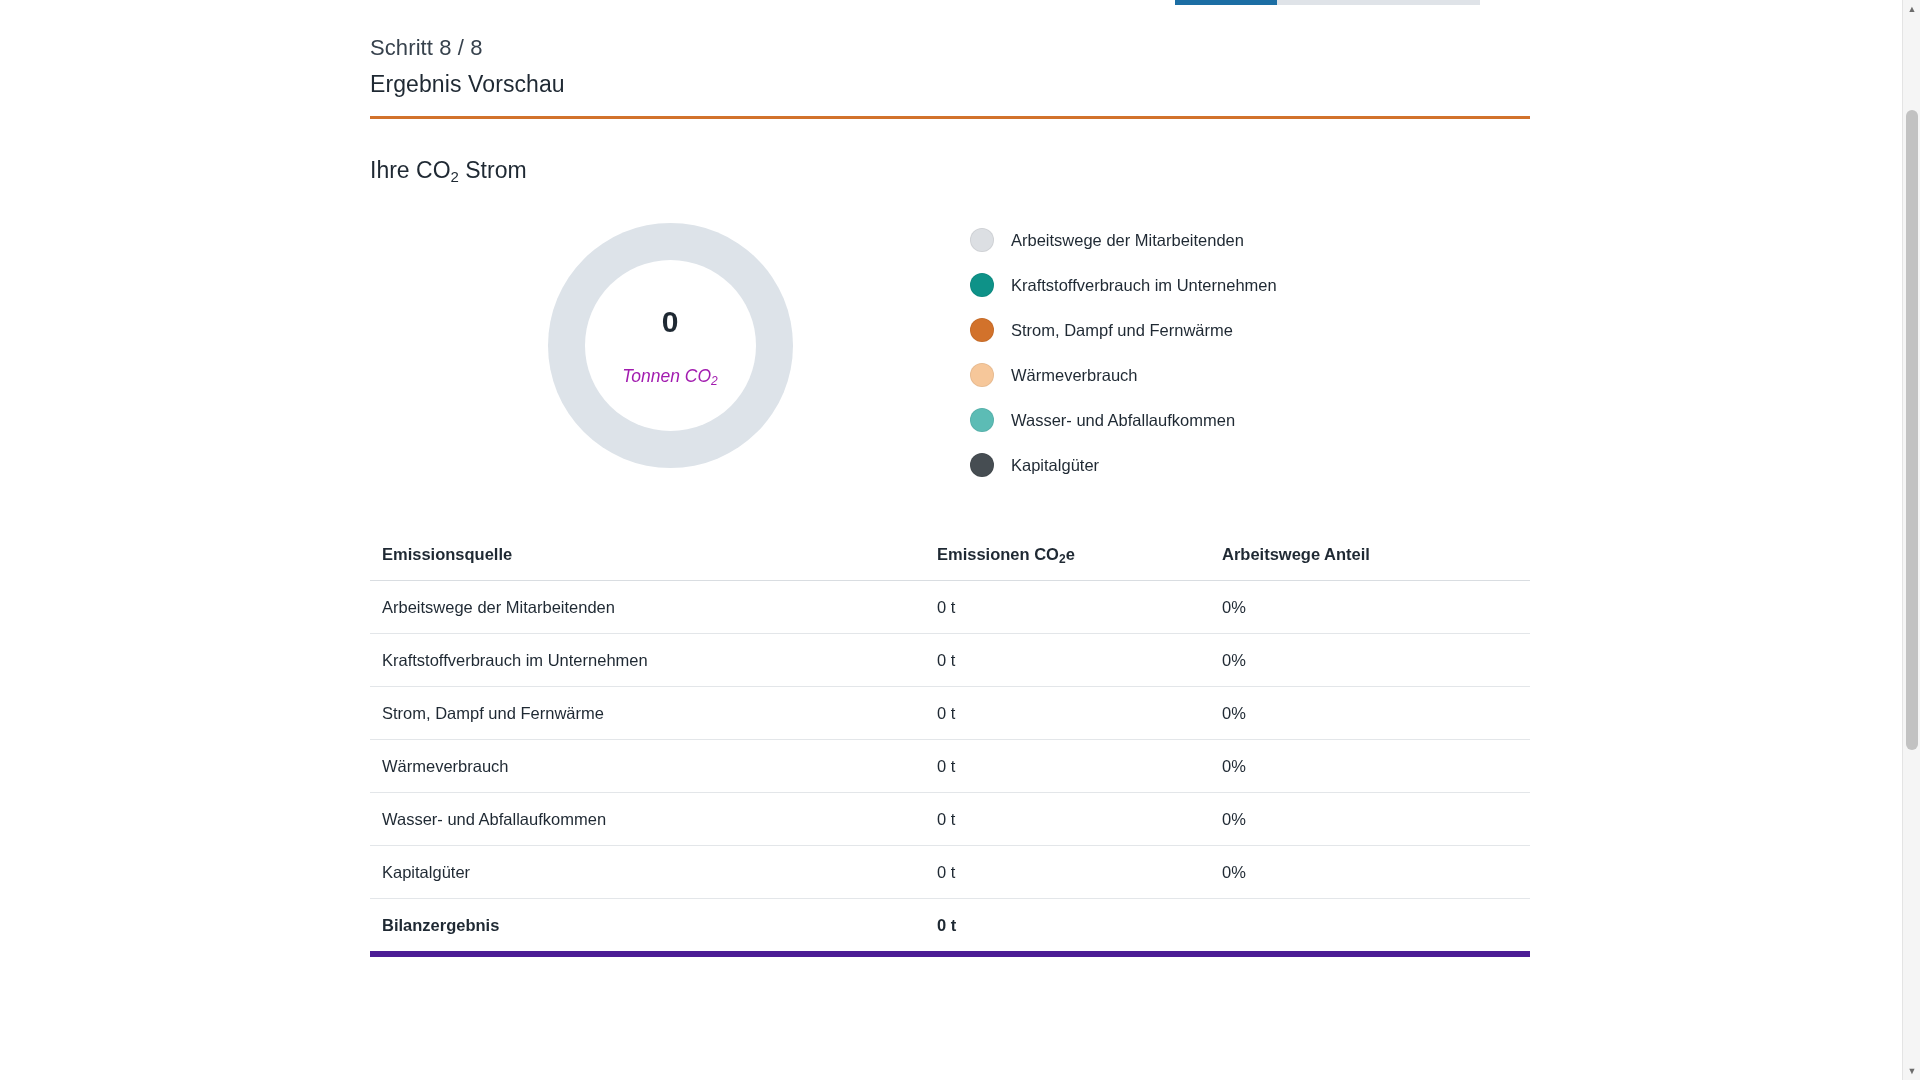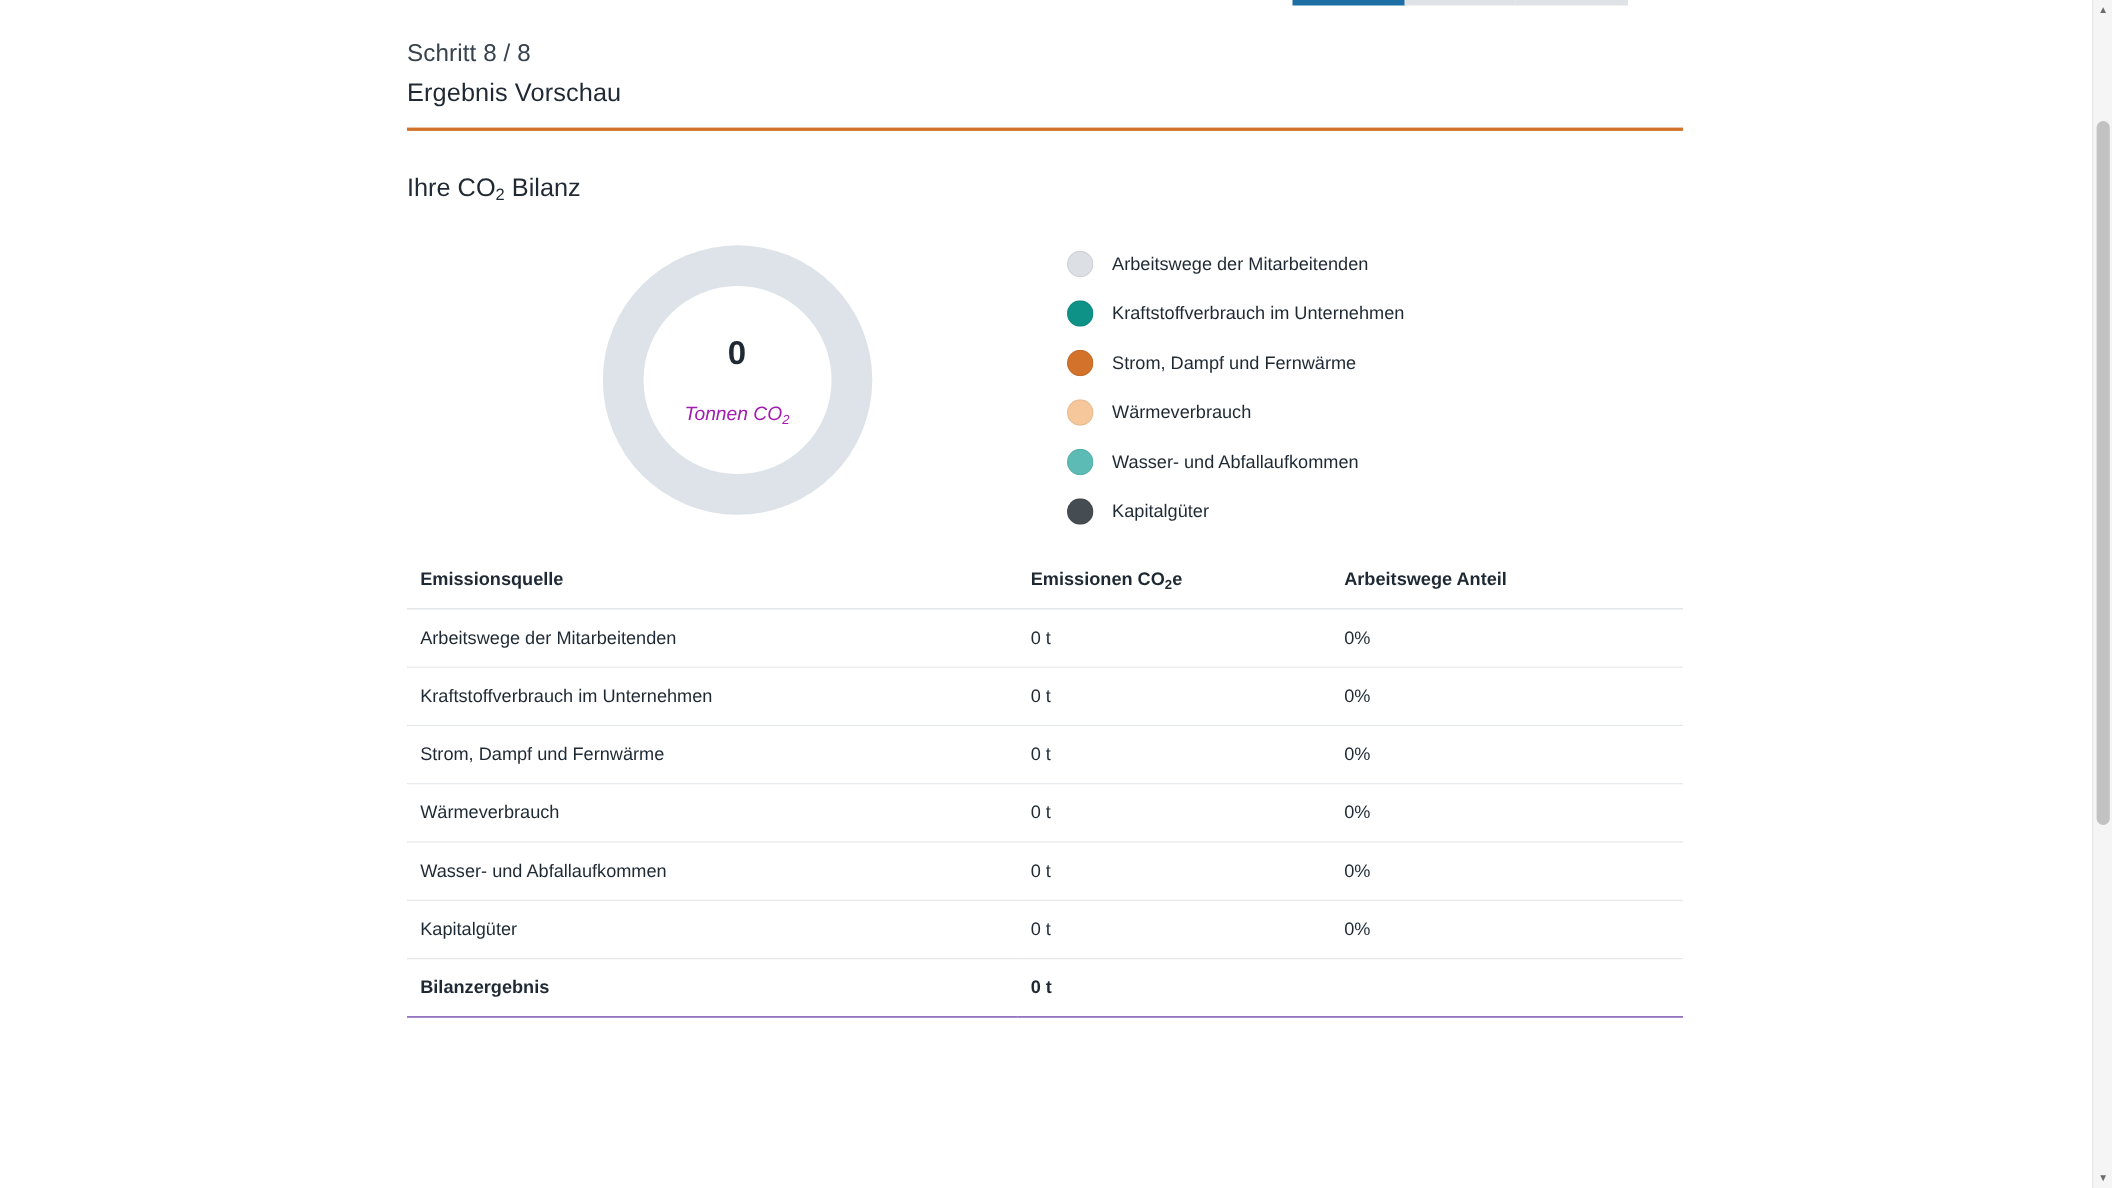--- a/index.html
+++ b/index.html
@@ -198,40 +198,40 @@
     flex: 0 0 24px;
     border: 1px solid rgba(0,0,0,0.06);
   }
   .legend-label {
     font-size: 16.5px;
     color: #1f2933;
   }
 
   
   .table {
-    margin-top: 35px;
+    margin-top: 62px;
     width: 1160px;
     border-collapse: collapse;
   }
   .table th {
     text-align: left;
     font-size: 16.5px;
     font-weight: 700;
     color: #1f2933;
     padding: 0 0 16px 12px;
     border-bottom: 1px solid #d9dde1;
   }
   .table td {
     font-size: 16.5px;
     color: #1f2933;
     padding: 17px 0 16px 12px;
     border-bottom: 1px solid #e3e6e9;
   }
   .table tr:last-child td {
-    border-bottom: 1px solid #4c1d95;
+    border-bottom: 6px solid #4c1d95;
     font-weight: 700;
   }
   .col-source { width: 555px; }
   .col-emissions { width: 285px; }
   .col-share { width: 320px; }
   th sub {
     font-size: 12px;
     vertical-align: baseline;
     position: relative;
     top: 3px;
@@ -251,21 +251,21 @@
         <div class="seg"></div>
         <div class="seg"></div>
       </div>
 
       <div class="step-label">Schritt 8 / 8</div>
 
       <h1 class="page-title">Ergebnis Vorschau</h1>
 
       <div class="rule"></div>
 
-      <h2 class="section-title"><span>Ihre CO</span><sub>2</sub><span> Bilanz</span></h2>
+      <h2 class="section-title"><span>Ihre CO</span><sub>2</sub><span> Strom</span></h2>
 
       <div class="chart-area">
 
         <div class="donut-wrap">
           <div class="donut">
             <div class="donut-center">
               <div class="donut-value">0</div>
               <div class="donut-unit"><span>Tonnen CO</span><sub>2</sub></div>
             </div>
           </div>

